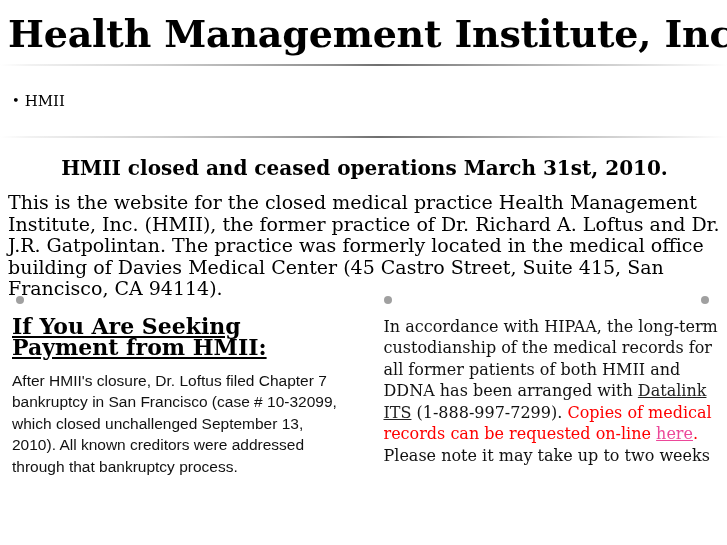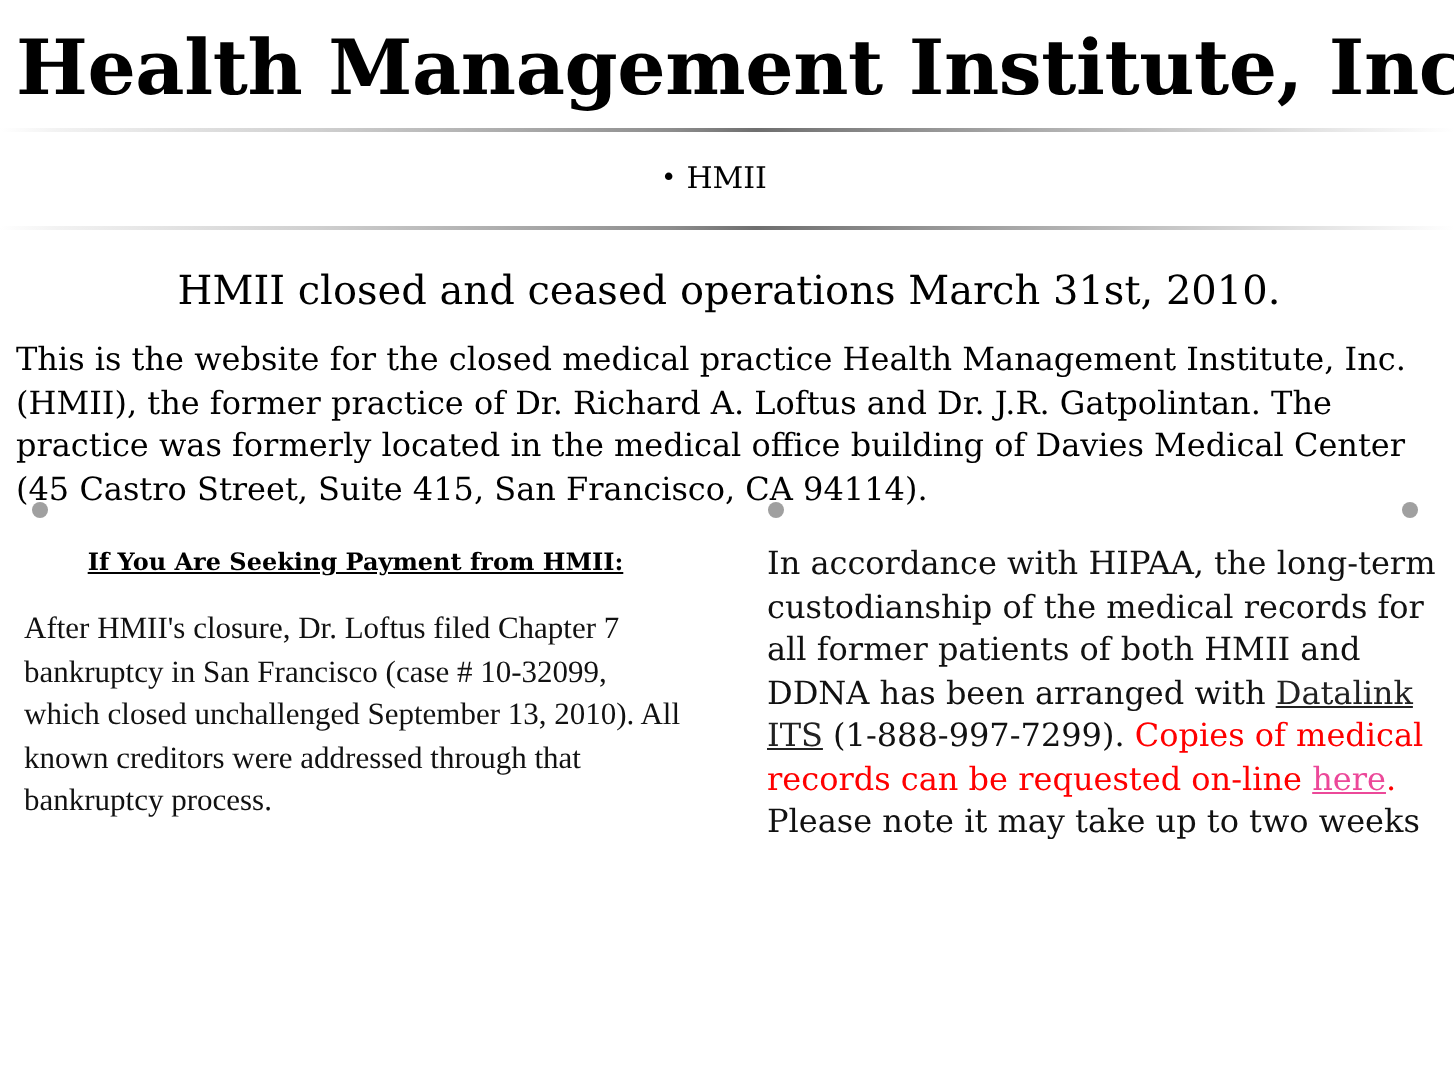--- a/index.html
+++ b/index.html
@@ -51,23 +51,23 @@
                 #a8a8a8 70%,
                 #e2e2e2 90%,
                 #ffffff 100%);
   }
   .rule-top { margin: 8px 0 0 0; }
   .rule-bottom { margin: 0 0 0 0; }
 
   
   .nav {
     list-style: none;
-    margin: 0;
+    margin: 12px;
     padding: 14px 13px 14px 0;
-    text-align: center;
+    text-align: left;
   }
   .nav li {
     display: inline-block;
     font-family: "DejaVu Serif", "Liberation Serif", serif;
     font-size: 15px;
     line-height: 18px;
   }
   .nav .nav-bullet {
     color: #000;
     font-size: 13px;
@@ -80,29 +80,29 @@
   }
 
   
   .content {
     padding: 0 6px 0 8px;
   }
   h2.section-heading {
     margin: 18px 0 12px 0;
     text-align: center;
     font-family: "DejaVu Serif", "Liberation Serif", serif;
-    font-weight: normal;
+    font-weight: bold;
     font-size: 20px;
     line-height: 24px;
     color: #000000;
   }
   p.body-text {
     margin: 0 0 16px 0;
     font-family: "DejaVu Serif", "Liberation Serif", serif;
-    font-size: 16px;
+    font-size: 19px;
     line-height: 21.5px;
     text-align: left;
     color: #000000;
   }
 
   
   .cols {
     display: flex;
     width: 100%;
     box-sizing: border-box;
@@ -133,29 +133,28 @@
     width: 8px;
     height: 8px;
     border-radius: 50%;
     background: #a0a0a0;
   }
 
   h3.col-heading {
     margin: 0 0 12px 0;
     font-family: "DejaVu Serif", "Liberation Serif", serif;
     font-weight: bold;
-    font-size: 12px;
+    font-size: 22px;
     line-height: 21px;
     text-decoration: underline;
     color: #000000;
-    text-align: center;
   }
   p.col-text {
     margin: 0;
-    font-family: Liberation Serif, serif;
+    font-family: Liberation Sans, sans-serif;
     font-size: 15.5px;
     line-height: 21.5px;
     color: #111111;
   }
   .col-right p.col-text {
     font-family: "DejaVu Serif", "Liberation Serif", serif;
     font-size: 16px;
     line-height: 21.5px;
   }
   a.inline-link {

